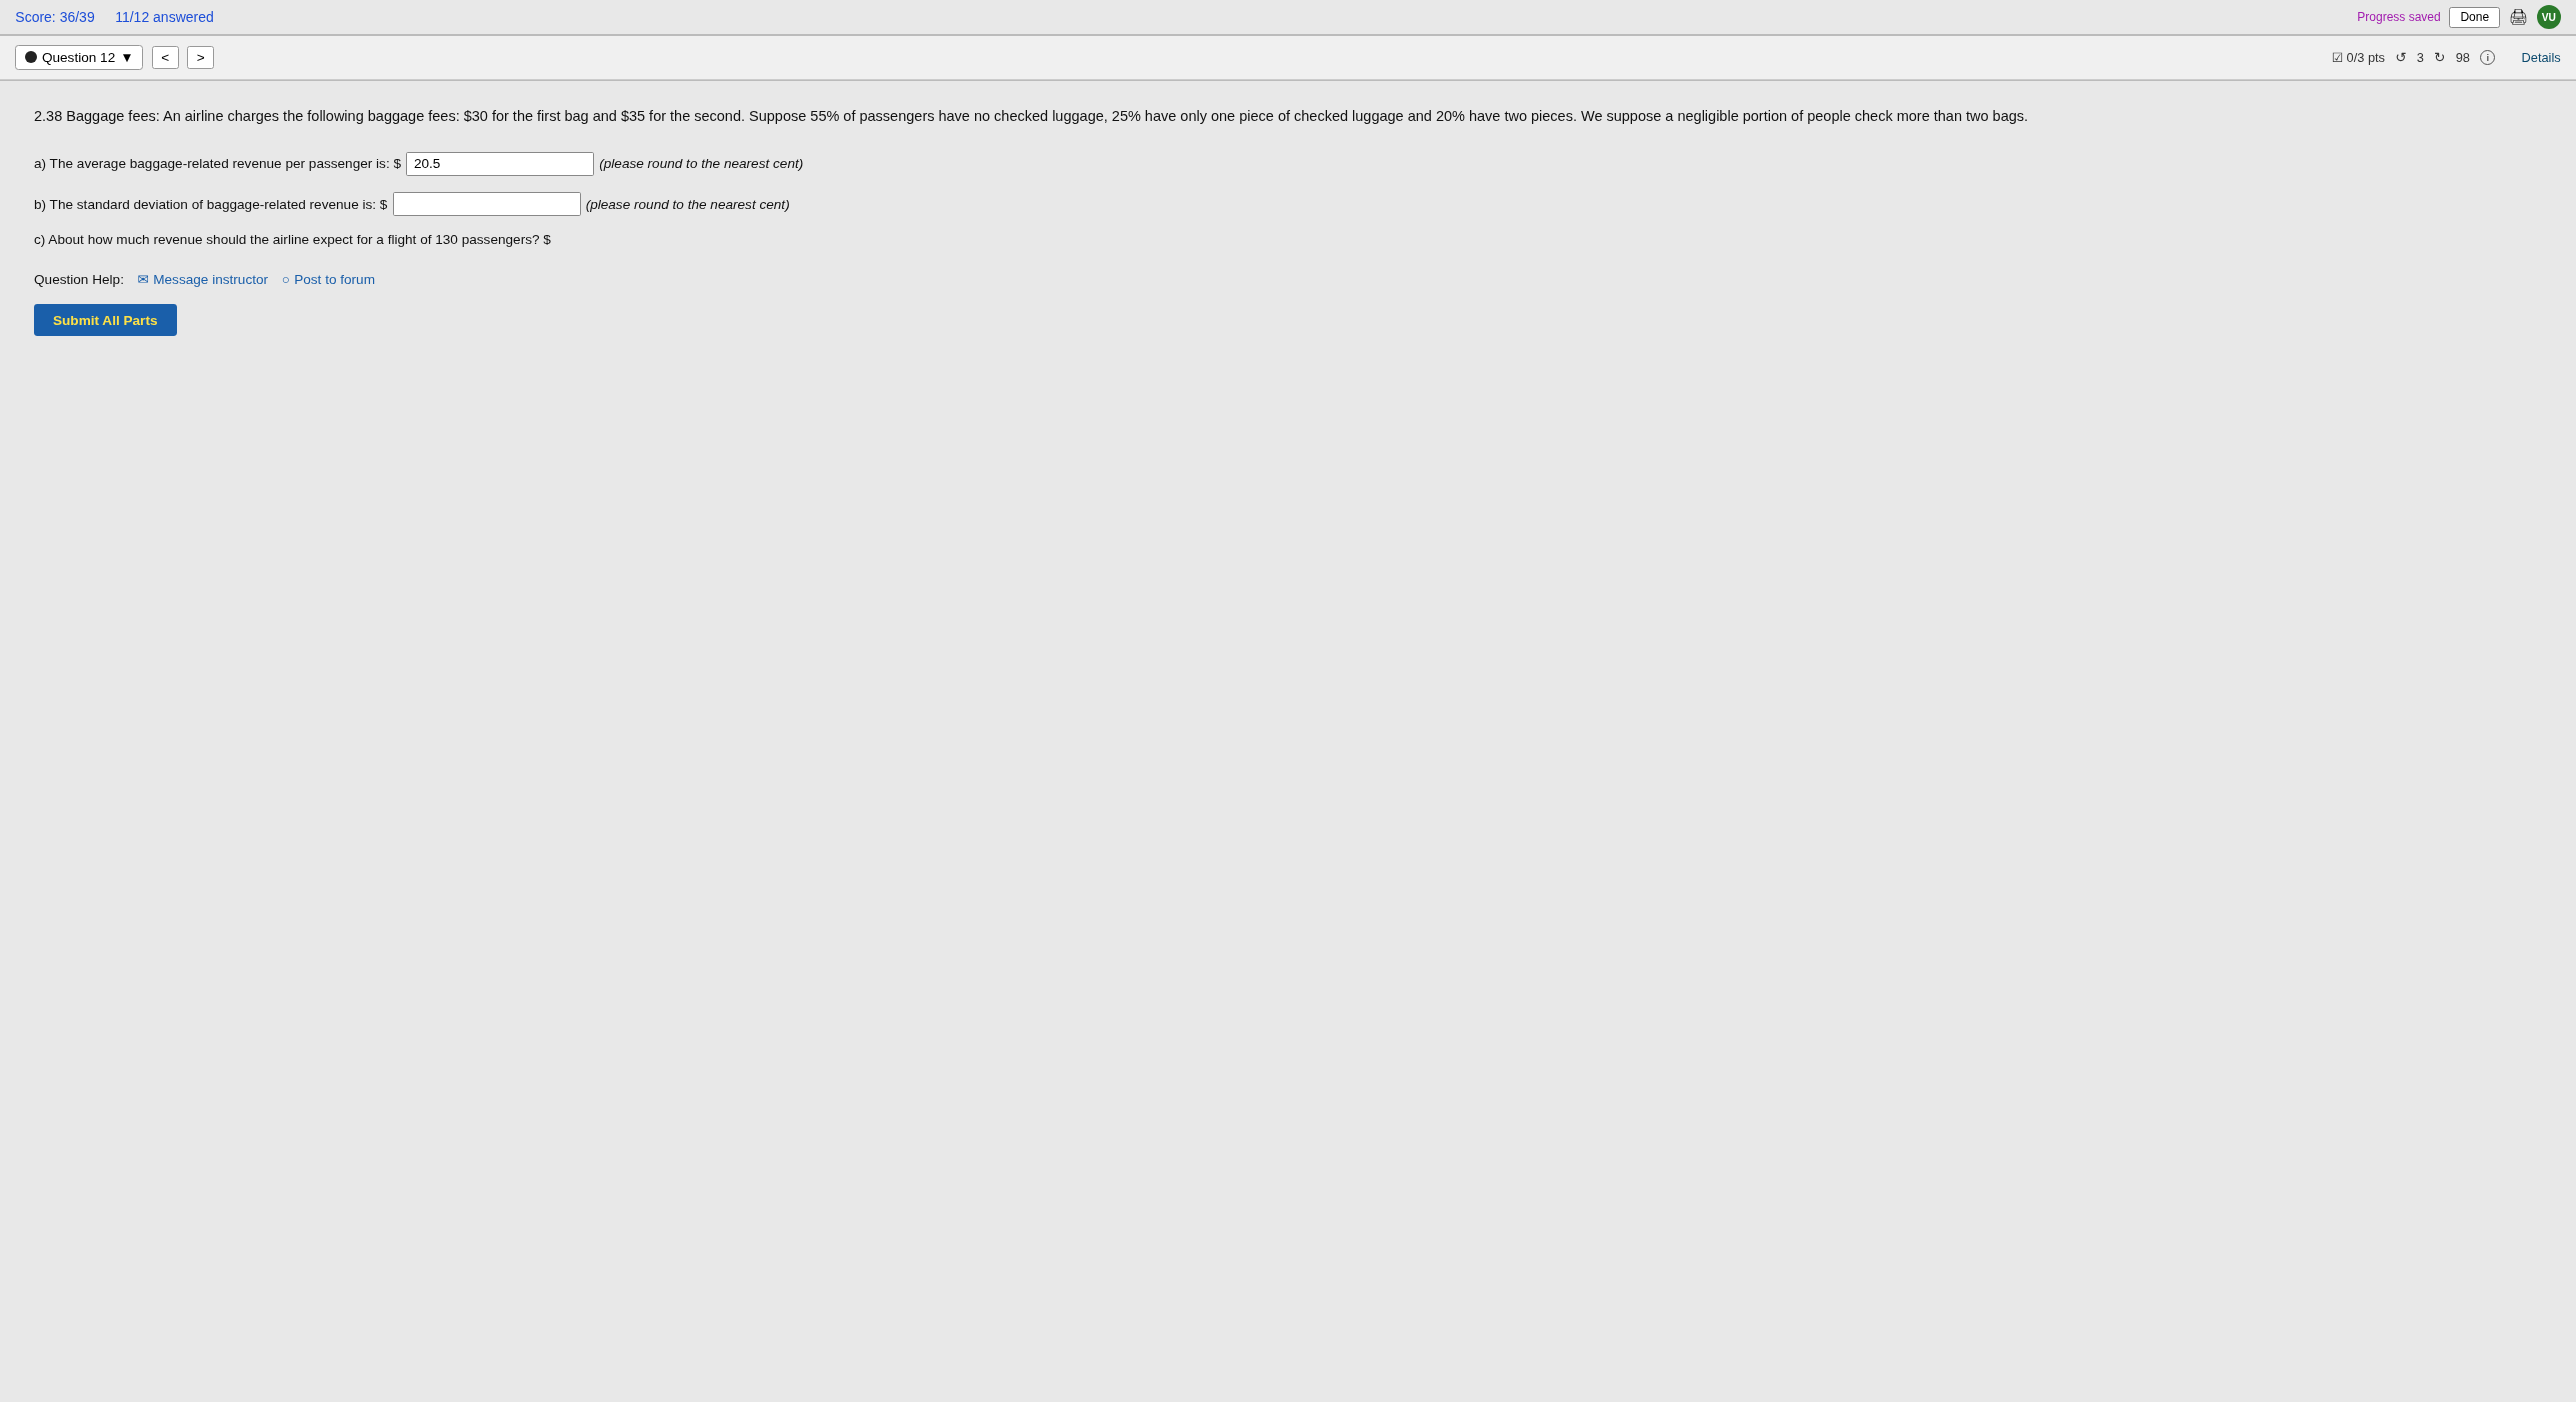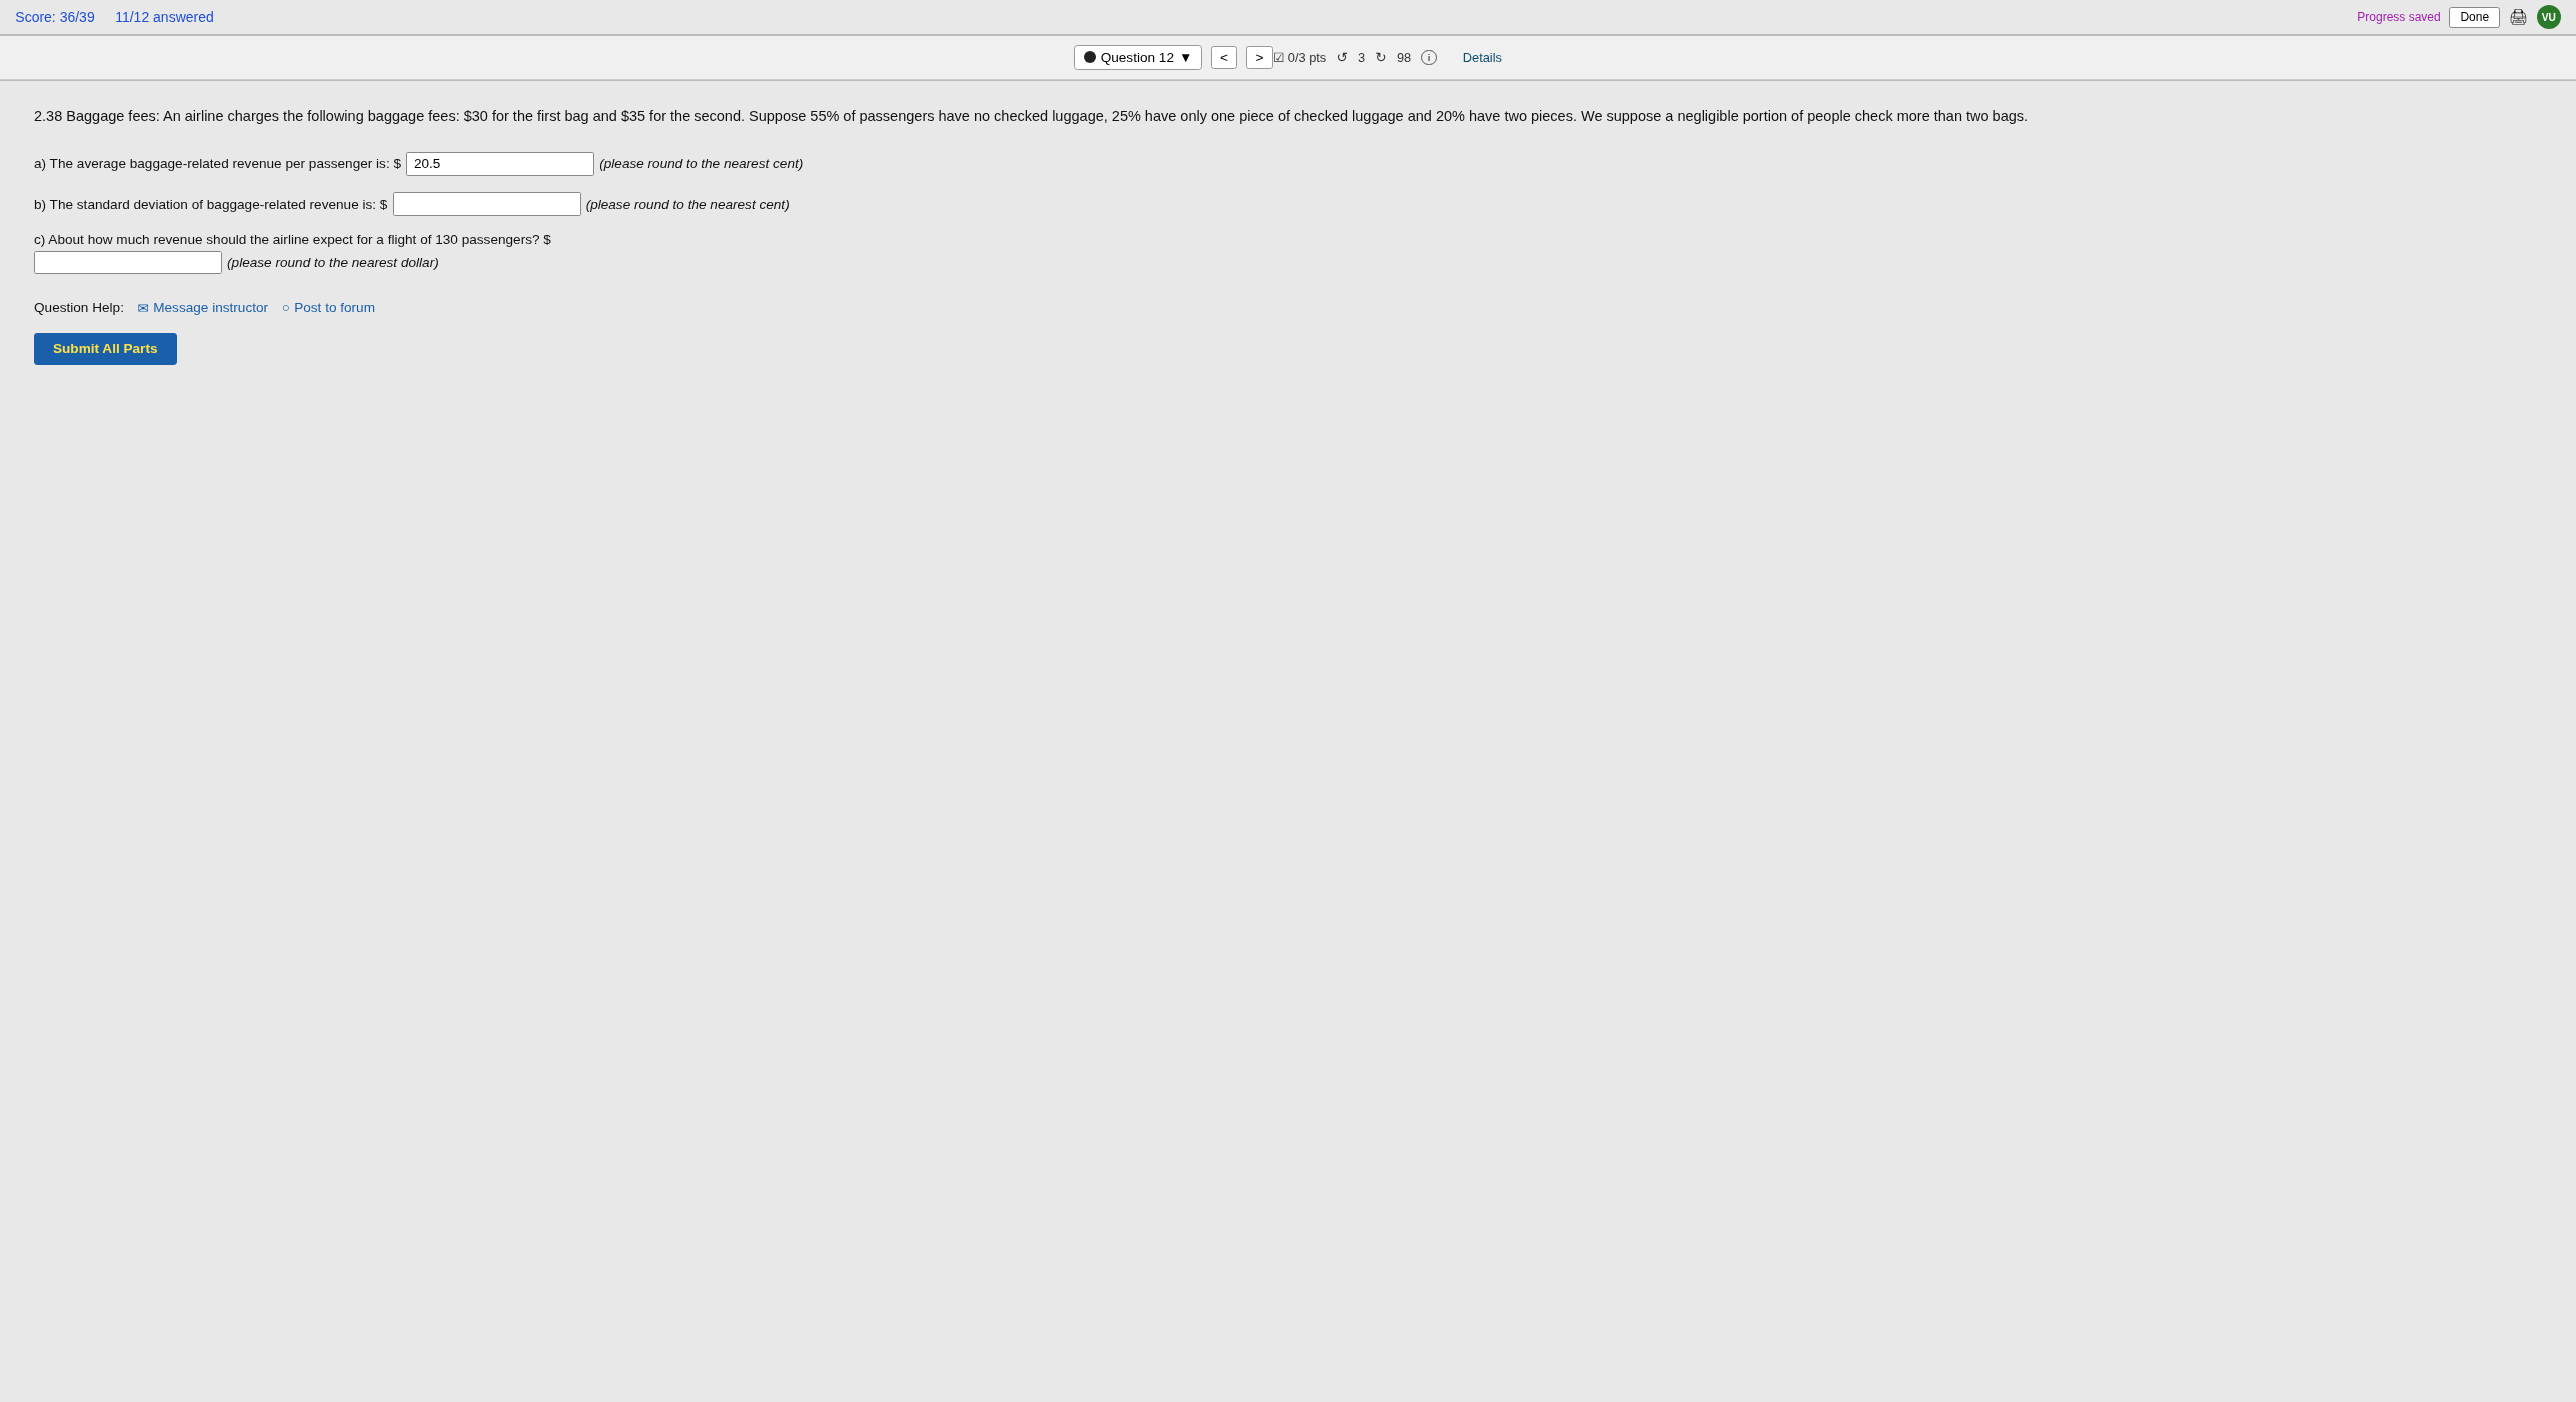--- a/index.html
+++ b/index.html
@@ -50,21 +50,21 @@
       display: inline-flex;
       align-items: center;
       justify-content: center;
       color: white;
       font-size: 10.2px;
       font-weight: bold;
     }
     .question-nav {
       display: flex;
       align-items: center;
-      justify-content: center;
+      justify-content: space-between;
       padding: 8.5px 15.3px;
       background: #f0f0f0;
       border-bottom: 0.9px solid #ccc;
     }
     .question-nav-left {
       display: flex;
       align-items: center;
       gap: 8.5px;
     }
     .question-dropdown {
@@ -266,24 +266,20 @@
       <input class="answer-input" type="text" value="" style="">
       <span class="italic">(please round to the nearest cent)</span>
     </div>
   </div>
 
   
   <div class="part">
     <div>
       <span>c) About how much revenue should the airline expect for a flight of 130 passengers? $</span>
     </div>
-    <div class="part-c-block part-row">
-      <input class="answer-input" type="text" value="" style="">
-      <span class="italic">(please round to the nearest dollar)</span>
-    </div>
   </div>
 
   
   <div class="question-help">
     <span>Question Help:</span>
     <a class="help-link" href="#">
       <span>✉</span>
       <span>Message instructor</span>
     </a>
     <a class="help-link" href="#">

